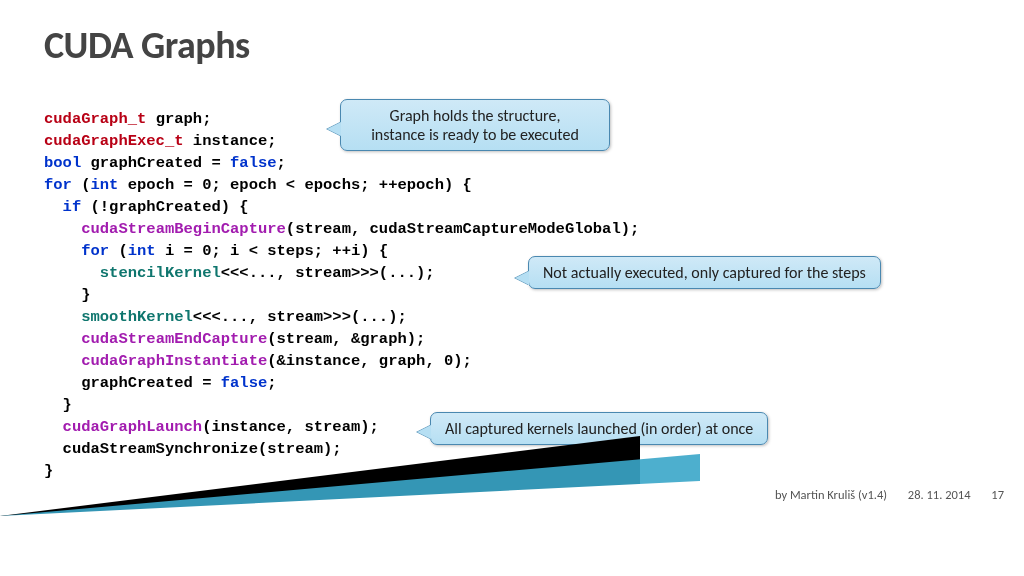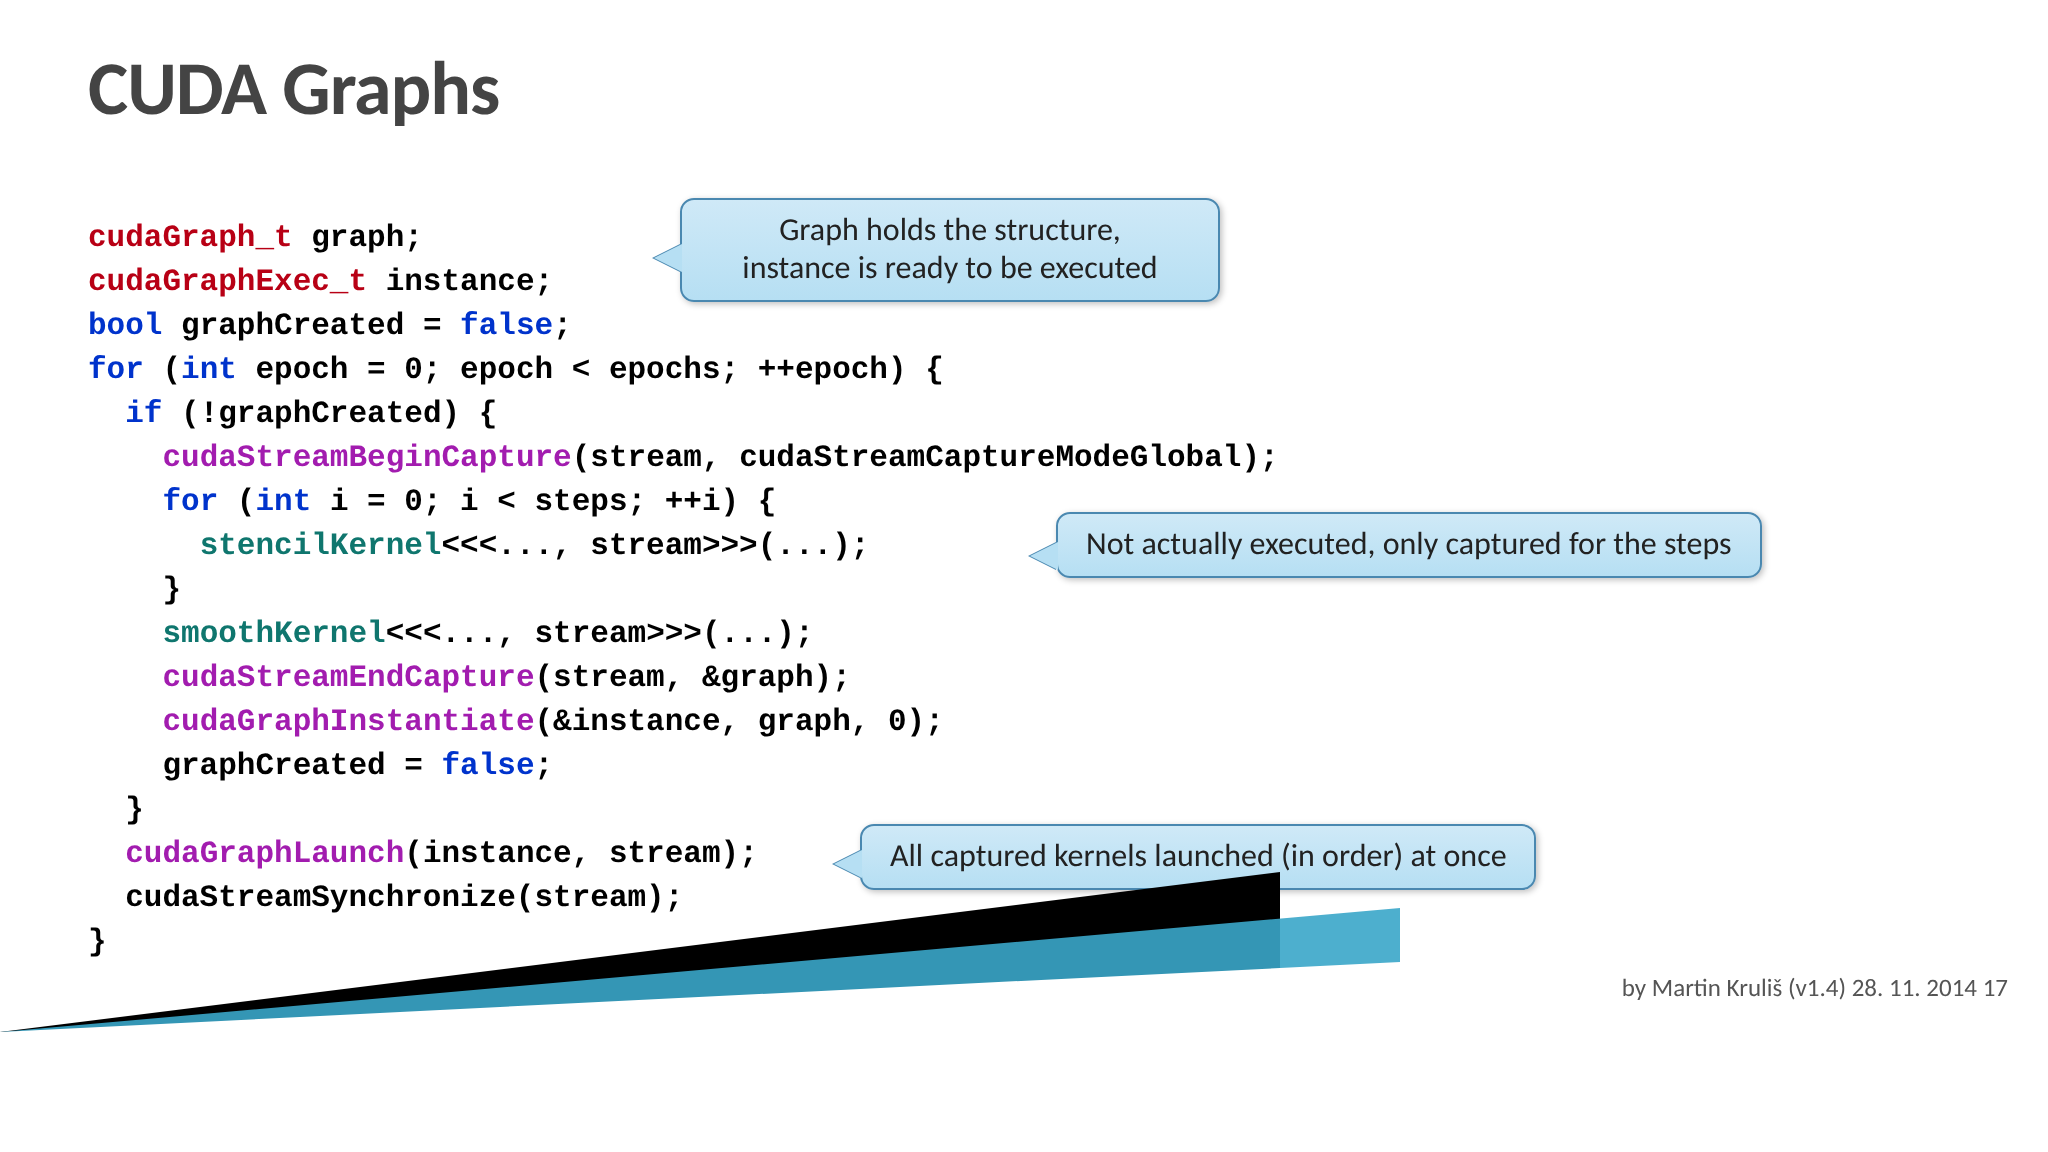--- a/index.html
+++ b/index.html
@@ -50,21 +50,21 @@
     left: -14px; top: 12px;
     border-top: 7px solid transparent;
     border-bottom: 7px solid transparent;
     border-right: 14px solid #b6dff3;
     filter: drop-shadow(-1px 0 0 #4a88b0);
   }
   .footer {
     position: absolute; right: 20px; bottom: 14px;
     font-size: 12.5px; color: #555;
   }
-  .footer span { }
+  .footer span { margin-left: 18px; }
   .wedge {
     position: absolute; left: 0; bottom: 0; width: 1024px; height: 90px; pointer-events: none;
   }
 </style>
 </head>
 <body>
 
 <div class="slide">
 
   <div class="title">CUDA Graphs</div>

